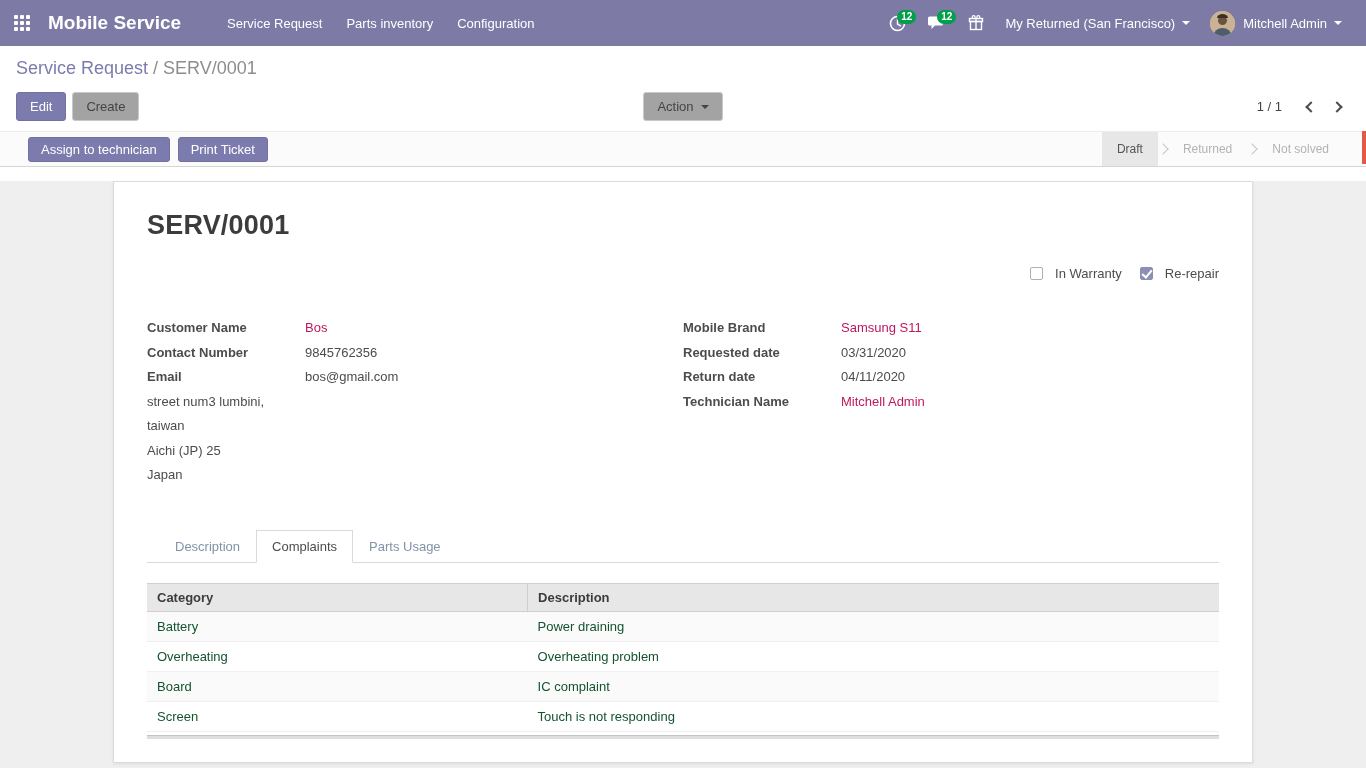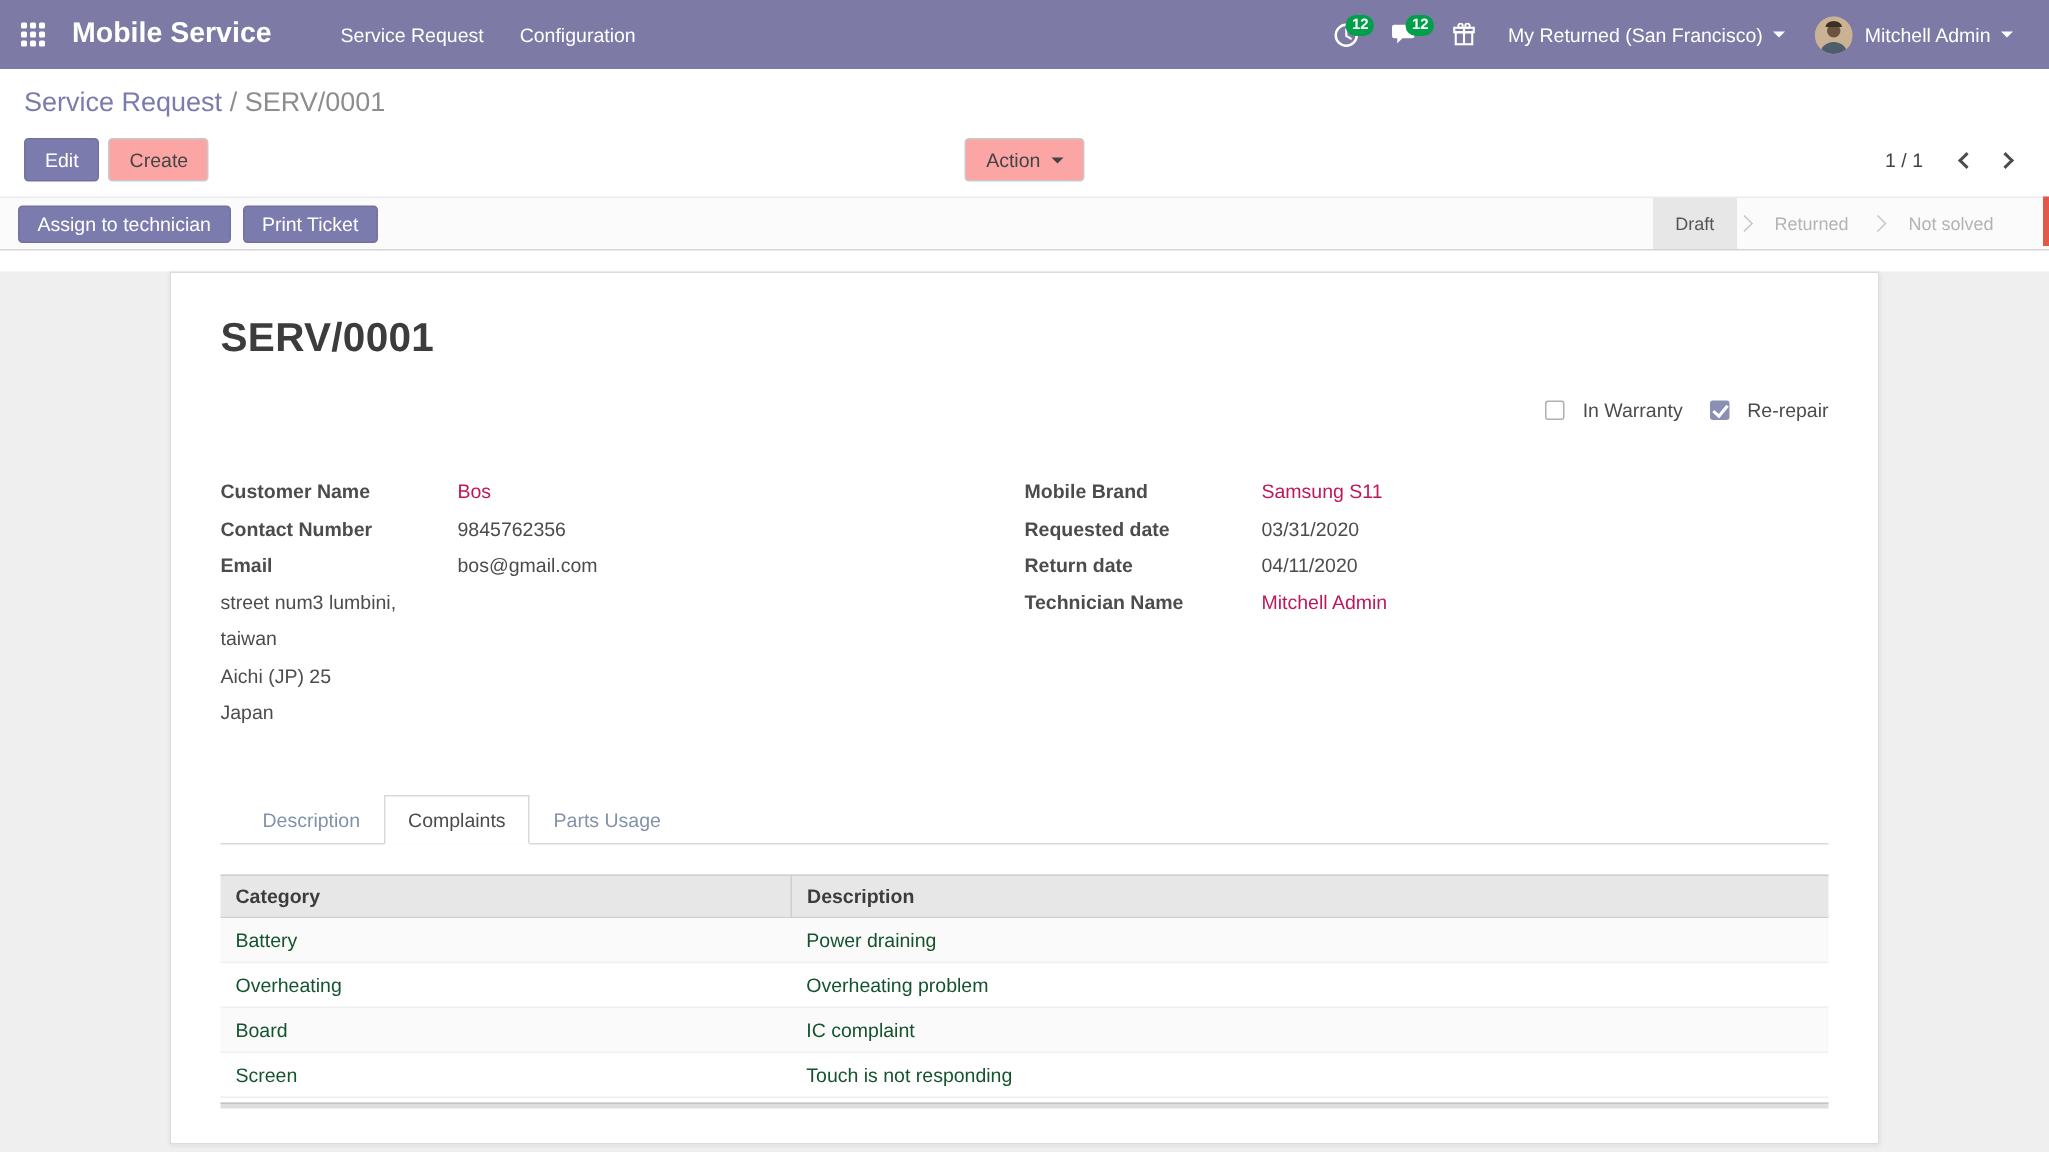--- a/index.html
+++ b/index.html
@@ -29,31 +29,31 @@
 
   
   .control-panel { background:#fff; padding:11px 16px 10px 16px; }
   .breadcrumb { font-size:18px; margin-bottom:13px; line-height:22px; }
   .breadcrumb .bc-parent { color:#7c7bad; cursor:pointer; }
   .breadcrumb .bc-sep, .breadcrumb .bc-current { color:#8d8d8d; }
   .cp-row { display:flex; align-items:center; }
   .cp-left { flex:1; display:flex; gap:6px; }
   .cp-center { display:flex; }
   .cp-right { flex:1; display:flex; justify-content:flex-end; align-items:center; }
-  .btn { font-size:13px; padding:6px 13px; border-radius:3px; border:1px solid #c9c9c9; background:#fca5a5; color:#444; cursor:pointer; font-family:inherit; line-height:15px; }
+  .btn { font-size:13px; padding:6px 13px; border-radius:3px; border:1px solid #c9c9c9; background:#a3a3a3; color:#444; cursor:pointer; font-family:inherit; line-height:15px; }
   .btn-primary { background:#7c7bad; border-color:#73729f; color:#fff; }
   .btn-caret { display:flex; align-items:center; }
   .pager-text { margin-right:16px; color:#444; }
   .pager-btn { background:none; border:none; cursor:pointer; padding:4px 9px; }
   .chev { display:inline-block; width:8px; height:8px; border-top:2px solid #4c4c4c; border-right:2px solid #4c4c4c; }
   .chev-left { transform:rotate(-135deg); }
   .chev-right { transform:rotate(45deg); }
 
   
-  .statusbar { height:36px; background:#fbfbfb; border-top:1px solid #ececec; border-bottom:1px solid #d5d5d5; display:flex; align-items:center; padding-left:12px;gap:28px; }
+  .statusbar { height:36px; background:#fbfbfb; border-top:1px solid #ececec; border-bottom:1px solid #d5d5d5; display:flex; align-items:center; padding-left:28px;gap:28px; }
   .sb-buttons { flex:1; display:flex; gap:8px; }
   .sb-btn { background:#7c7bad; border:1px solid #73729f; color:#fff; font-size:13px; padding:4px 12px; border-radius:3px; cursor:pointer; font-family:inherit; }
   .sb-steps { display:flex; align-items:center; height:100%; margin-right:22px; }
   .step { display:flex; align-items:center; height:100%; padding:0 15px; font-size:12px; color:#b3b3b3; cursor:pointer; }
   .step.active { background:#e7e7e7; color:#555; }
   .step-sep { display:inline-block; width:8px; height:8px; border-top:1px solid #c6c6c6; border-right:1px solid #c6c6c6; transform:rotate(45deg); margin:0 1px; }
 
   
   .content { height:603px; background:#f0efef; }
   .sheet { width:1140px; margin:14px auto 0; background:#fff; border:1px solid #dcdcdc; box-shadow:0 1px 3px rgba(0,0,0,.08); padding:28px 33px; height:582px; }
@@ -104,20 +104,21 @@
         <i></i>
         <i></i>
         <i></i>
         <i></i>
         <i></i>
     </span>
   </div>
   <div class="brand">Mobile Service</div>
   <nav class="nav-menu">
     <span class="nav-item">Service Request</span>
+    <span class="nav-item">Parts inventory</span>
     <span class="nav-item">Configuration</span>
   </nav>
   <div class="spacer"></div>
   <div class="systray">
     <div class="systray-icon">
       <span>
         <svg width="17" height="17" viewBox="0 0 17 17">
           <circle cx="8.5" cy="8.5" r="7" fill="none" stroke="#ffffff" stroke-width="1.6"></circle>
           <path d="M8.5 4.5 V9 l3 1.8" fill="none" stroke="#ffffff" stroke-width="1.4" stroke-linecap="round"></path>
         </svg>

